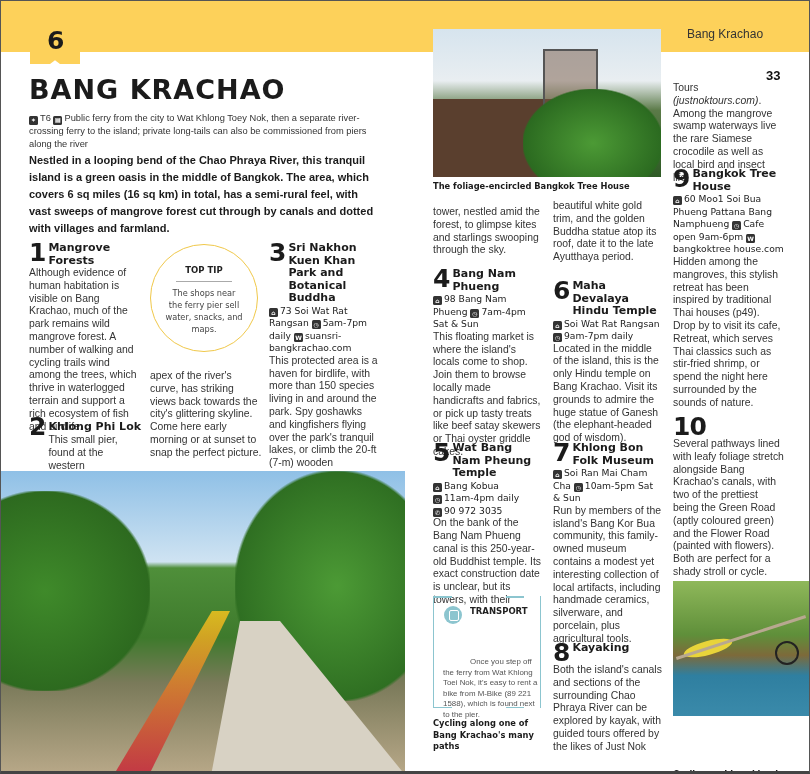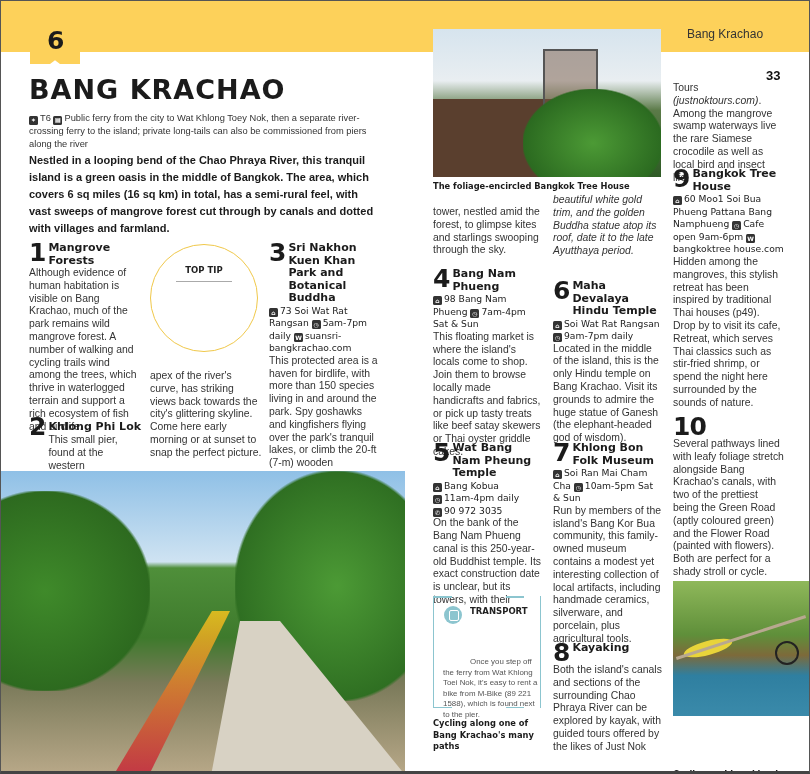--- a/index.html
+++ b/index.html
@@ -72,20 +72,21 @@
 <div class="col" style="left:29px; top:416px; width:112px;">
   <div class="entry-head">
       <span class="big-num">2</span>
       <div><span class="entry-title">Khlong Phi Lok</span><p class="txt">This small pier, found at the western</p></div>
     </div>
 </div>
 
 <div class="tip">
   <div class="tip-title">TOP TIP</div>
   <div class="tip-rule"></div>
+  <div class="tip-text">The shops near the ferry pier sell water, snacks, and maps.</div>
 </div>
 <p class="col txt" style="left:150px; top:370px; width:112px;">apex of the river's curve, has striking views back towards the city's glittering skyline. Come here early morning or at sunset to snap the perfect picture.</p>
 
 <div class="col" style="left:269px; top:242px; width:112px;">
   <div class="entry-head">
       <span class="big-num">3</span>
       <span class="entry-title">Sri Nakhon Kuen Khan Park and Botanical Buddha</span>
     </div>
   <div class="info"><span class="ico">⌂</span><span>73 Soi Wat Rat Rangsan</span> <span class="ico">◷</span><span>5am-7pm daily</span> <span class="ico">W</span><span>suansri-bangkrachao.com</span></div>
   <p class="txt">This protected area is a haven for birdlife, with more than 150 species living in and around the park. Spy goshawks and kingfishers flying over the park's tranquil lakes, or climb the 20-ft (7-m) wooden observation</p>
@@ -123,21 +124,21 @@
   <div class="info"><span class="ico">⌂</span><span>Bang Kobua</span><br><span class="ico">◷</span><span>11am-4pm daily</span><br><span class="ico">✆</span><span>90 972 3035</span></div>
   <p class="txt">On the bank of the Bang Nam Phueng canal is this 250-year-old Buddhist temple. Its exact construction date is unclear, but its towers, with their</p>
 </div>
 
 <div class="transport">
   <div class="tr-icon"></div>
   <div class="tr-title">TRANSPORT</div>
   <div class="tr-text">Once you step off the ferry from Wat Khlong Toei Nok, it's easy to rent a bike from M-Bike (89 221 1588), which is found next to the pier.</div>
 </div>
 
-<p class="col txt" style="left:553px; top:194px; width:108px;font-style:italic;">beautiful white gold trim, and the golden Buddha statue atop its roof, date it to the late Ayutthaya period.</p>
+<p class="col txt" style="left:553px; top:200px; width:108px;">beautiful white gold trim, and the golden Buddha statue atop its roof, date it to the late Ayutthaya period.</p>
 <div class="col" style="left:553px; top:280px; width:110px;">
   <div class="entry-head">
       <span class="big-num">6</span>
       <span class="entry-title">Maha Devalaya Hindu Temple</span>
     </div>
   <div class="info"><span class="ico">⌂</span><span>Soi Wat Rat Rangsan</span><br><span class="ico">◷</span><span>9am-7pm daily</span></div>
   <p class="txt">Located in the middle of the island, this is the only Hindu temple on Bang Krachao. Visit its grounds to admire the huge statue of Ganesh (the elephant-headed god of wisdom).</p>
 </div>
 <div class="col" style="left:553px; top:442px; width:110px;">
   <div class="entry-head">

